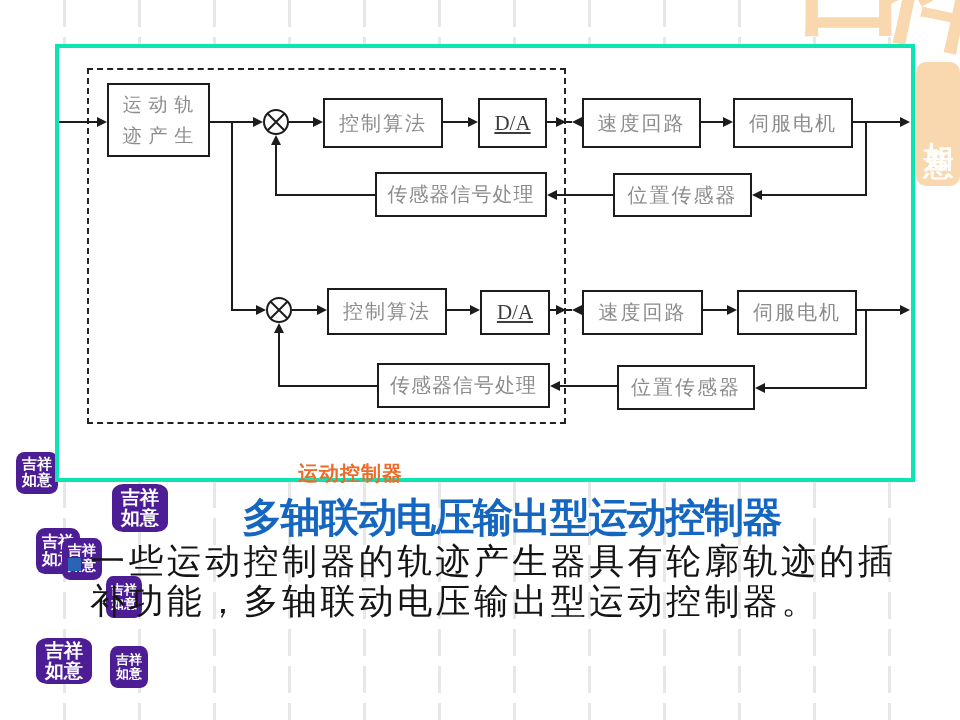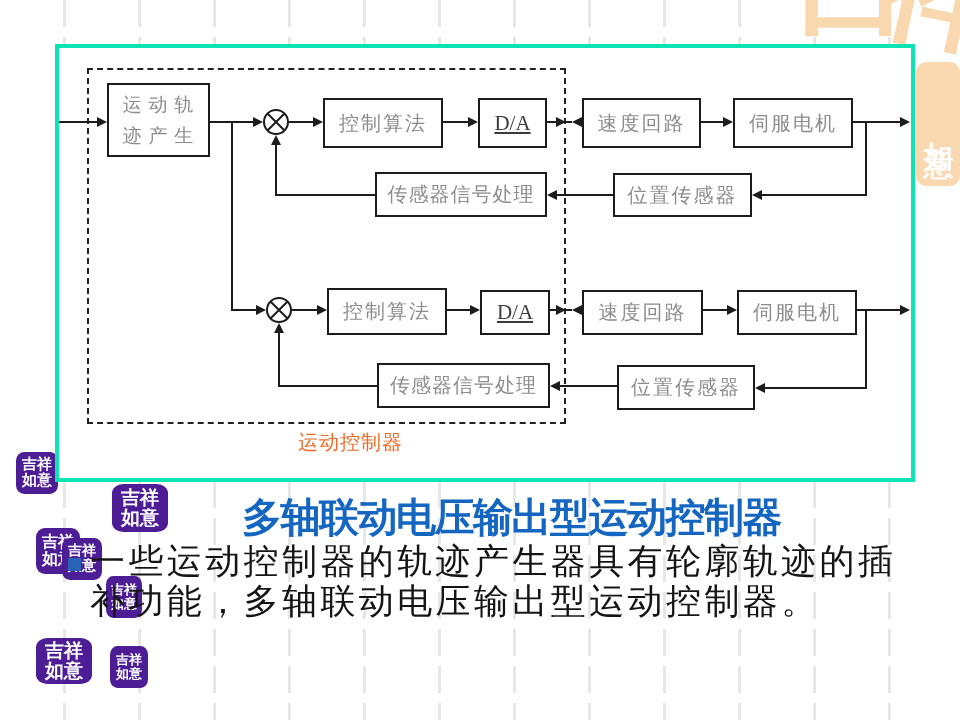--- a/index.html
+++ b/index.html
@@ -42,22 +42,22 @@
   }
   .flow{position:absolute;left:0;top:0;}
   .blk{
     position:absolute;background:#ffffff;border:2px solid #1c1c1c;box-sizing:border-box;
     display:flex;align-items:center;justify-content:center;
     color:#8c8c8c;font-size:20px;letter-spacing:2px;white-space:nowrap;
   }
   .blk.da{color:#3c3c3c;font-size:21px;letter-spacing:0;text-decoration:underline;}
   .blk.traj{flex-direction:column;font-size:19px;line-height:1.65;letter-spacing:1px;}
   .ctrl-label{
-    position:absolute;left:239px;top:381px;color:#ed6a28;
-    font-size:20px;font-weight:normal;letter-spacing:1px;white-space:nowrap;
+    position:absolute;left:239px;top:412px;color:#ed6a28;
+    font-size:20px;font-weight:bold;letter-spacing:1px;white-space:nowrap;
   }
   
   .slide-title{
     position:absolute;left:242px;top:490px;z-index:4;
     color:#1566c0;font-size:40px;font-weight:bold;letter-spacing:-1.5px;white-space:nowrap;
   }
   .bullet-sq{
     position:absolute;left:68px;top:558px;width:13px;height:13px;
     background:#2a64b4;z-index:4;
   }

